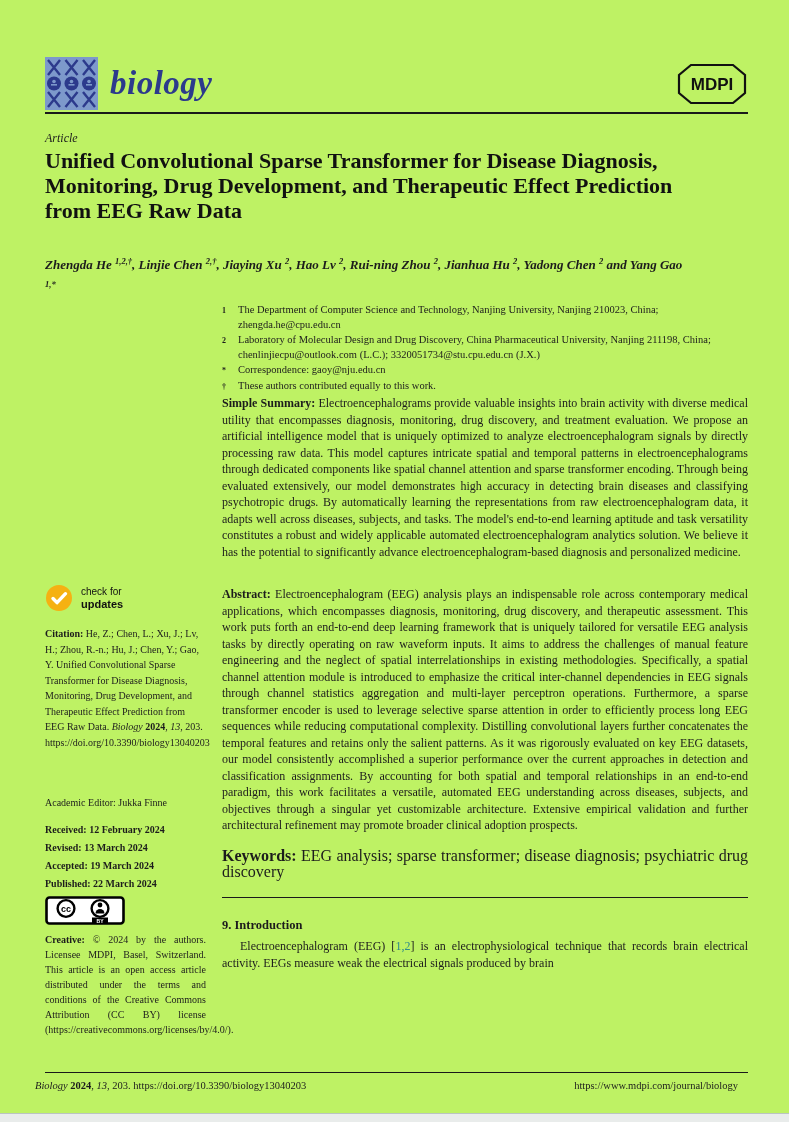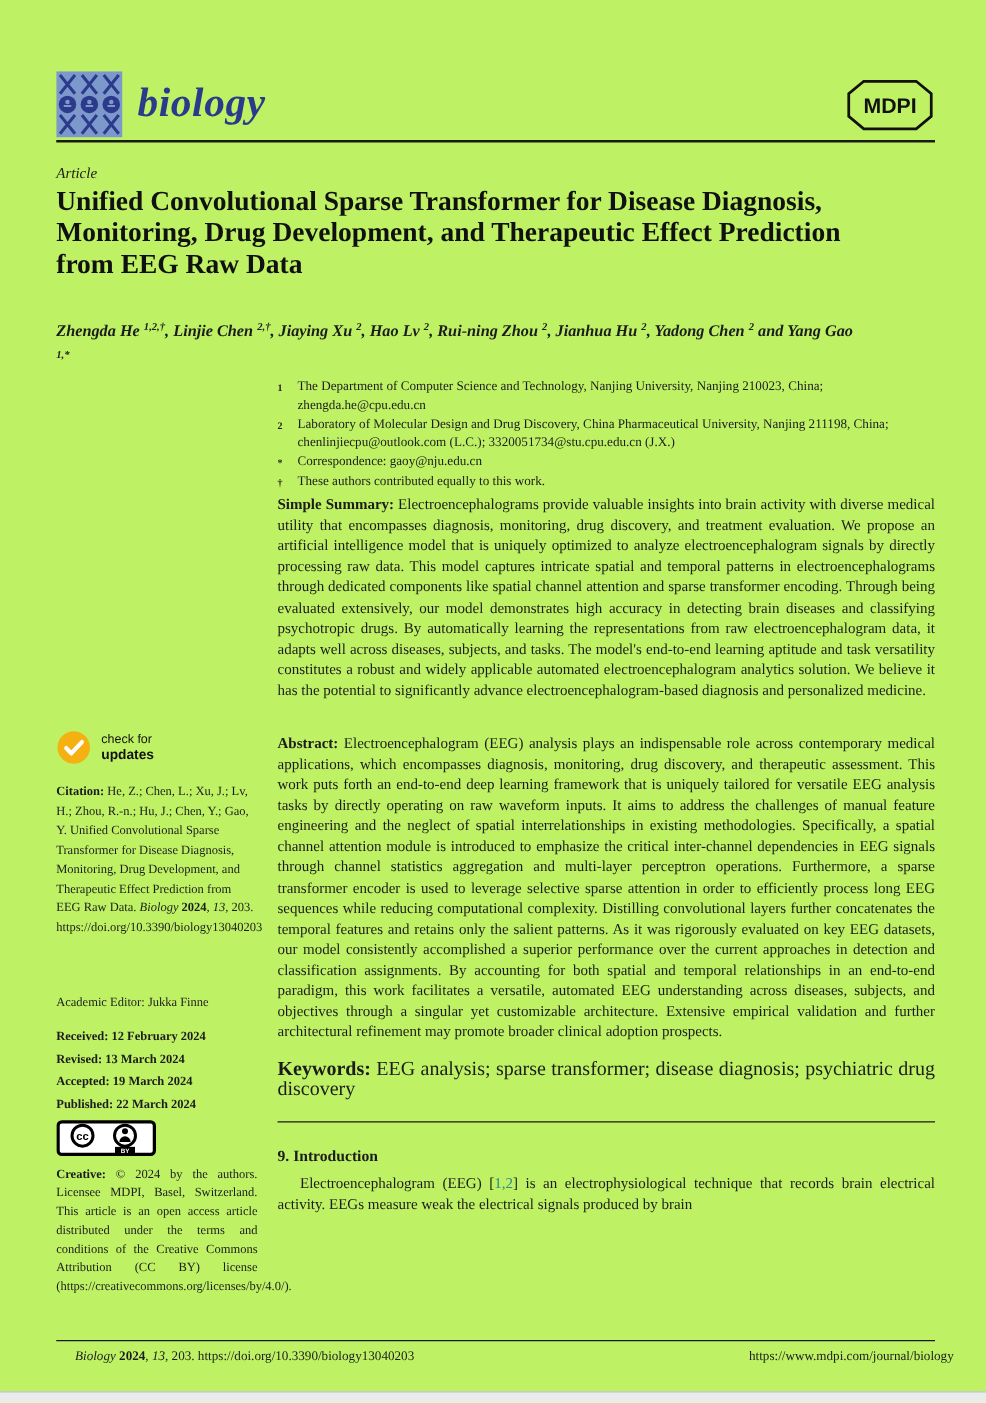--- a/index.html
+++ b/index.html
@@ -47,21 +47,21 @@
   .citation{top:626px;}
   .editor{top:795px;}
   .dates{top:822px;}
   .dates .side-line{margin-bottom:2.5px;font-weight:bold;}
   .ccbadge{top:896px;}
   .copyright{top:932px;text-align:justify;font-size:10px;line-height:15px;}
   .it{font-style:italic;}
   .bd{font-weight:bold;}
   
   .footer-rule{position:absolute;top:1072px;left:45px;width:703px;height:1px;background:#1a1a1a;}
-  .footer{position:absolute;top:1080px;left:60px;width:703px;font-size:10.5px;display:flex;}
+  .footer{position:absolute;top:1080px;left:35px;width:703px;font-size:10.5px;display:flex;}
   .footer-right{margin-left:auto;}
   .bottom-edge{position:absolute;top:1113px;left:0;width:100%;height:9px;background:#e9eceb;border-top:1px solid #bac4c0;}
 </style>
 </head>
 <body>
 
 <div class="page">
 
   <div class="logo-row">
     <svg class="biology-logo" viewBox="0 0 53 53">

